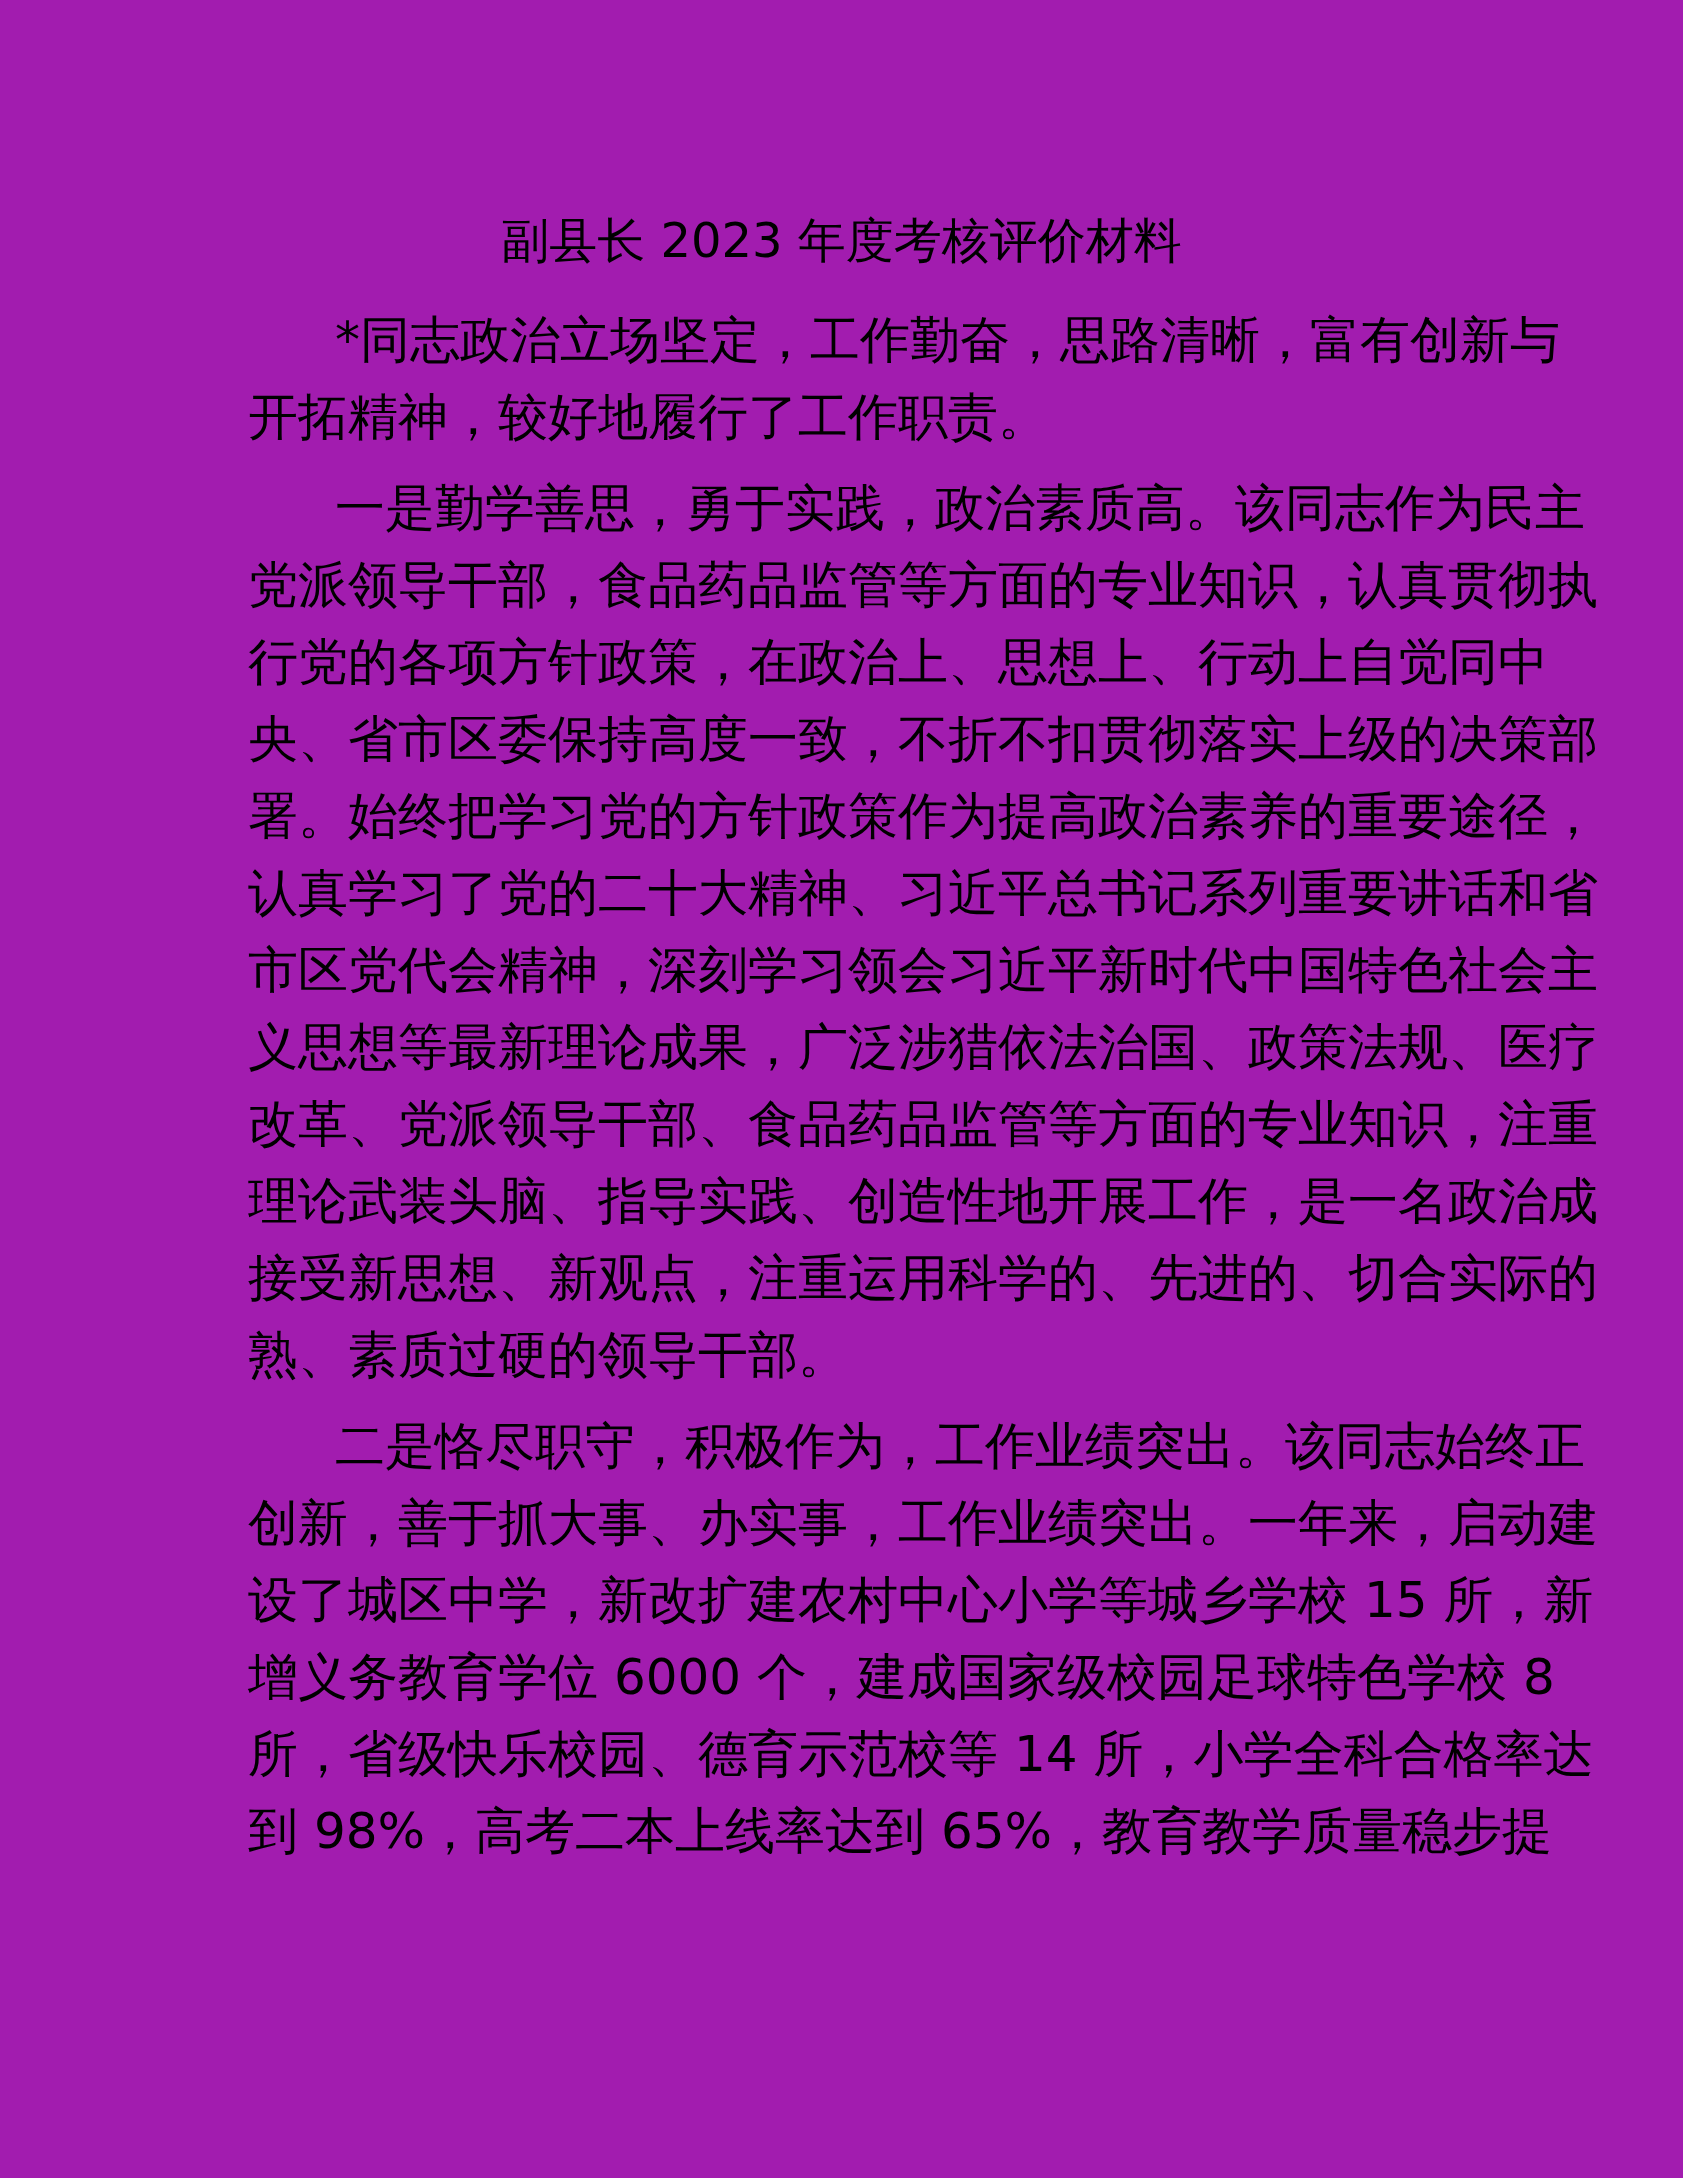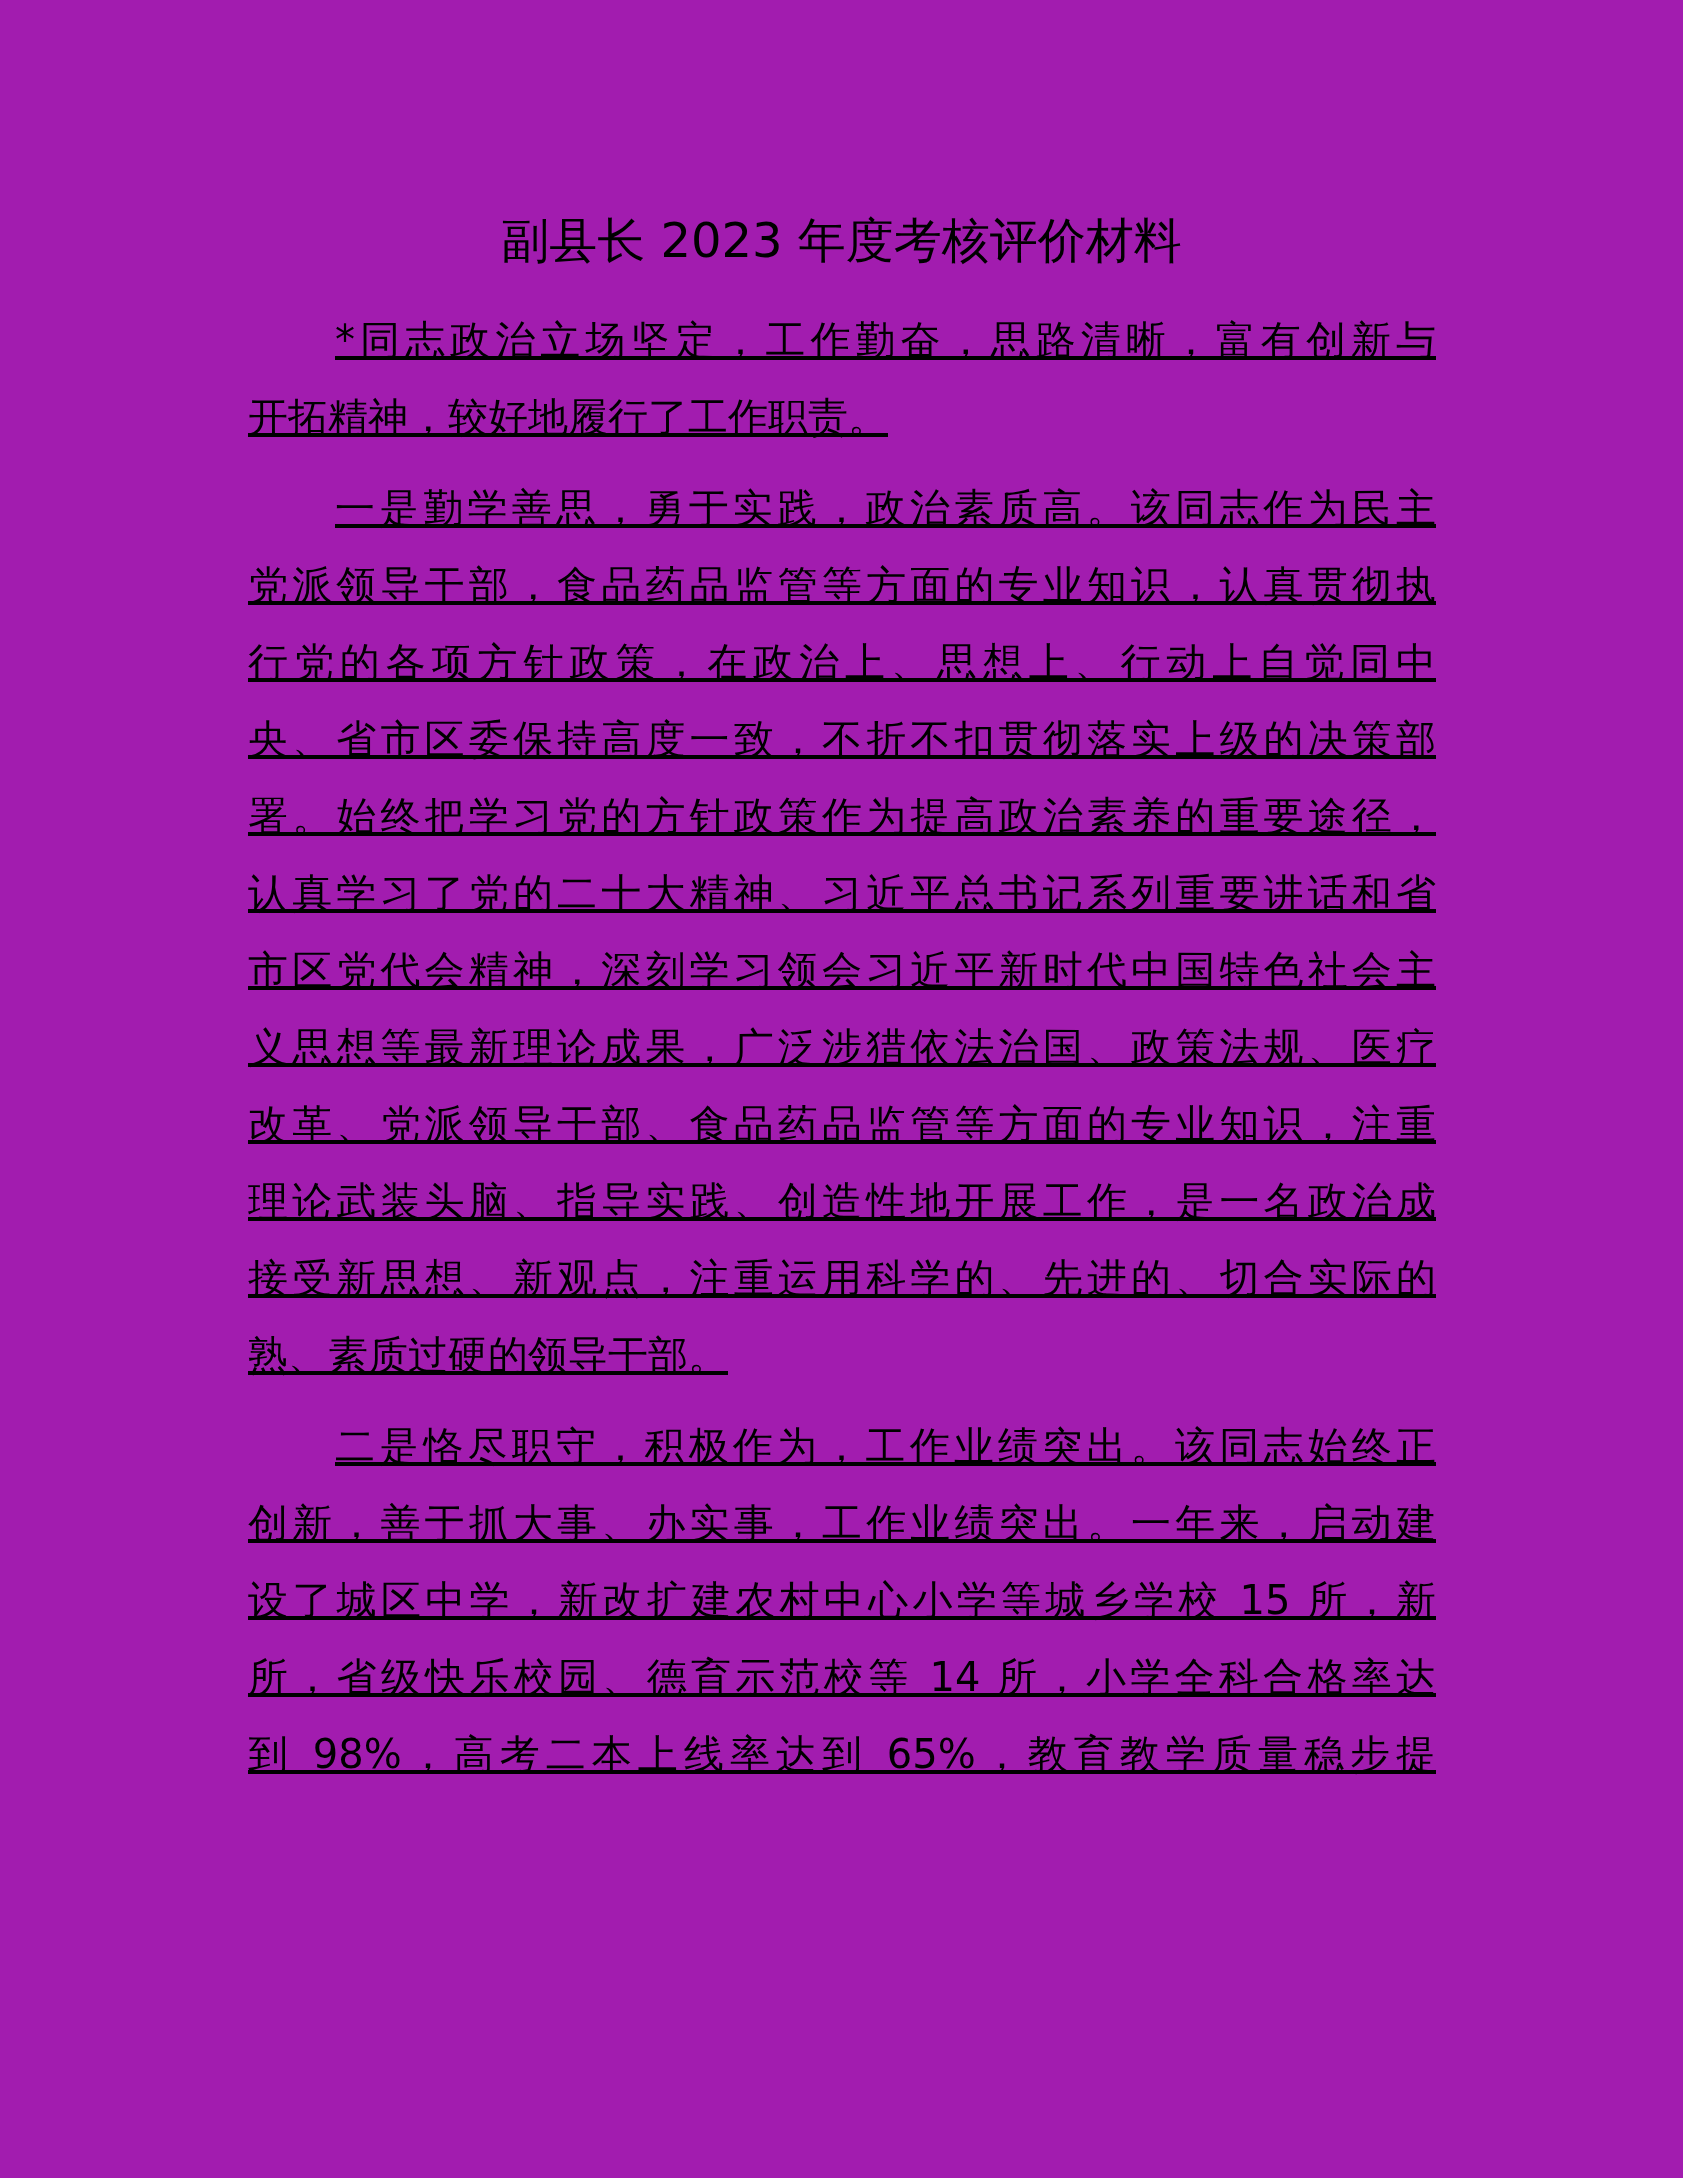--- a/index.html
+++ b/index.html
@@ -39,26 +39,25 @@
     top: 302px;
     width: 1188px;
   }
   .para {
     margin: 0 0 14px 0;
   }
   .line {
     display: block;
     height: 77px;
     line-height: 77px;
-    font-size: 40px;
+    font-size: 50px;
     white-space: nowrap;
     text-align: justify;
     text-align-last: justify;
     letter-spacing: 0px;
-    text-decoration: underline;
   }
   .line.indent { padding-left: 87px; }
   .line.last { text-align-last: left; }
 </style>
 </head>
 <body>
 
 <div class="page">
 
   <div class="title">副县长 2023 年度考核评价材料</div>
@@ -82,19 +81,20 @@
       <span class="line">改革、党派领导干部、食品药品监管等方面的专业知识，注重</span>
       <span class="line">理论武装头脑、指导实践、创造性地开展工作，是一名政治成</span>
       <span class="line">接受新思想、新观点，注重运用科学的、先进的、切合实际的</span>
       <span class="line last">熟、素质过硬的领导干部。</span>
     </div>
 
     <div class="para">
       <span class="line indent">二是恪尽职守，积极作为，工作业绩突出。该同志始终正</span>
       <span class="line">创新，善于抓大事、办实事，工作业绩突出。一年来，启动建</span>
       <span class="line">设了城区中学，新改扩建农村中心小学等城乡学校 15 所，新</span>
+      <span class="line">增义务教育学位 6000 个，建成国家级校园足球特色学校 8</span>
       <span class="line">所，省级快乐校园、德育示范校等 14 所，小学全科合格率达</span>
       <span class="line">到 98%，高考二本上线率达到 65%，教育教学质量稳步提</span>
     </div>
 
   </div>
 </div>
 
 
 </body></html>

